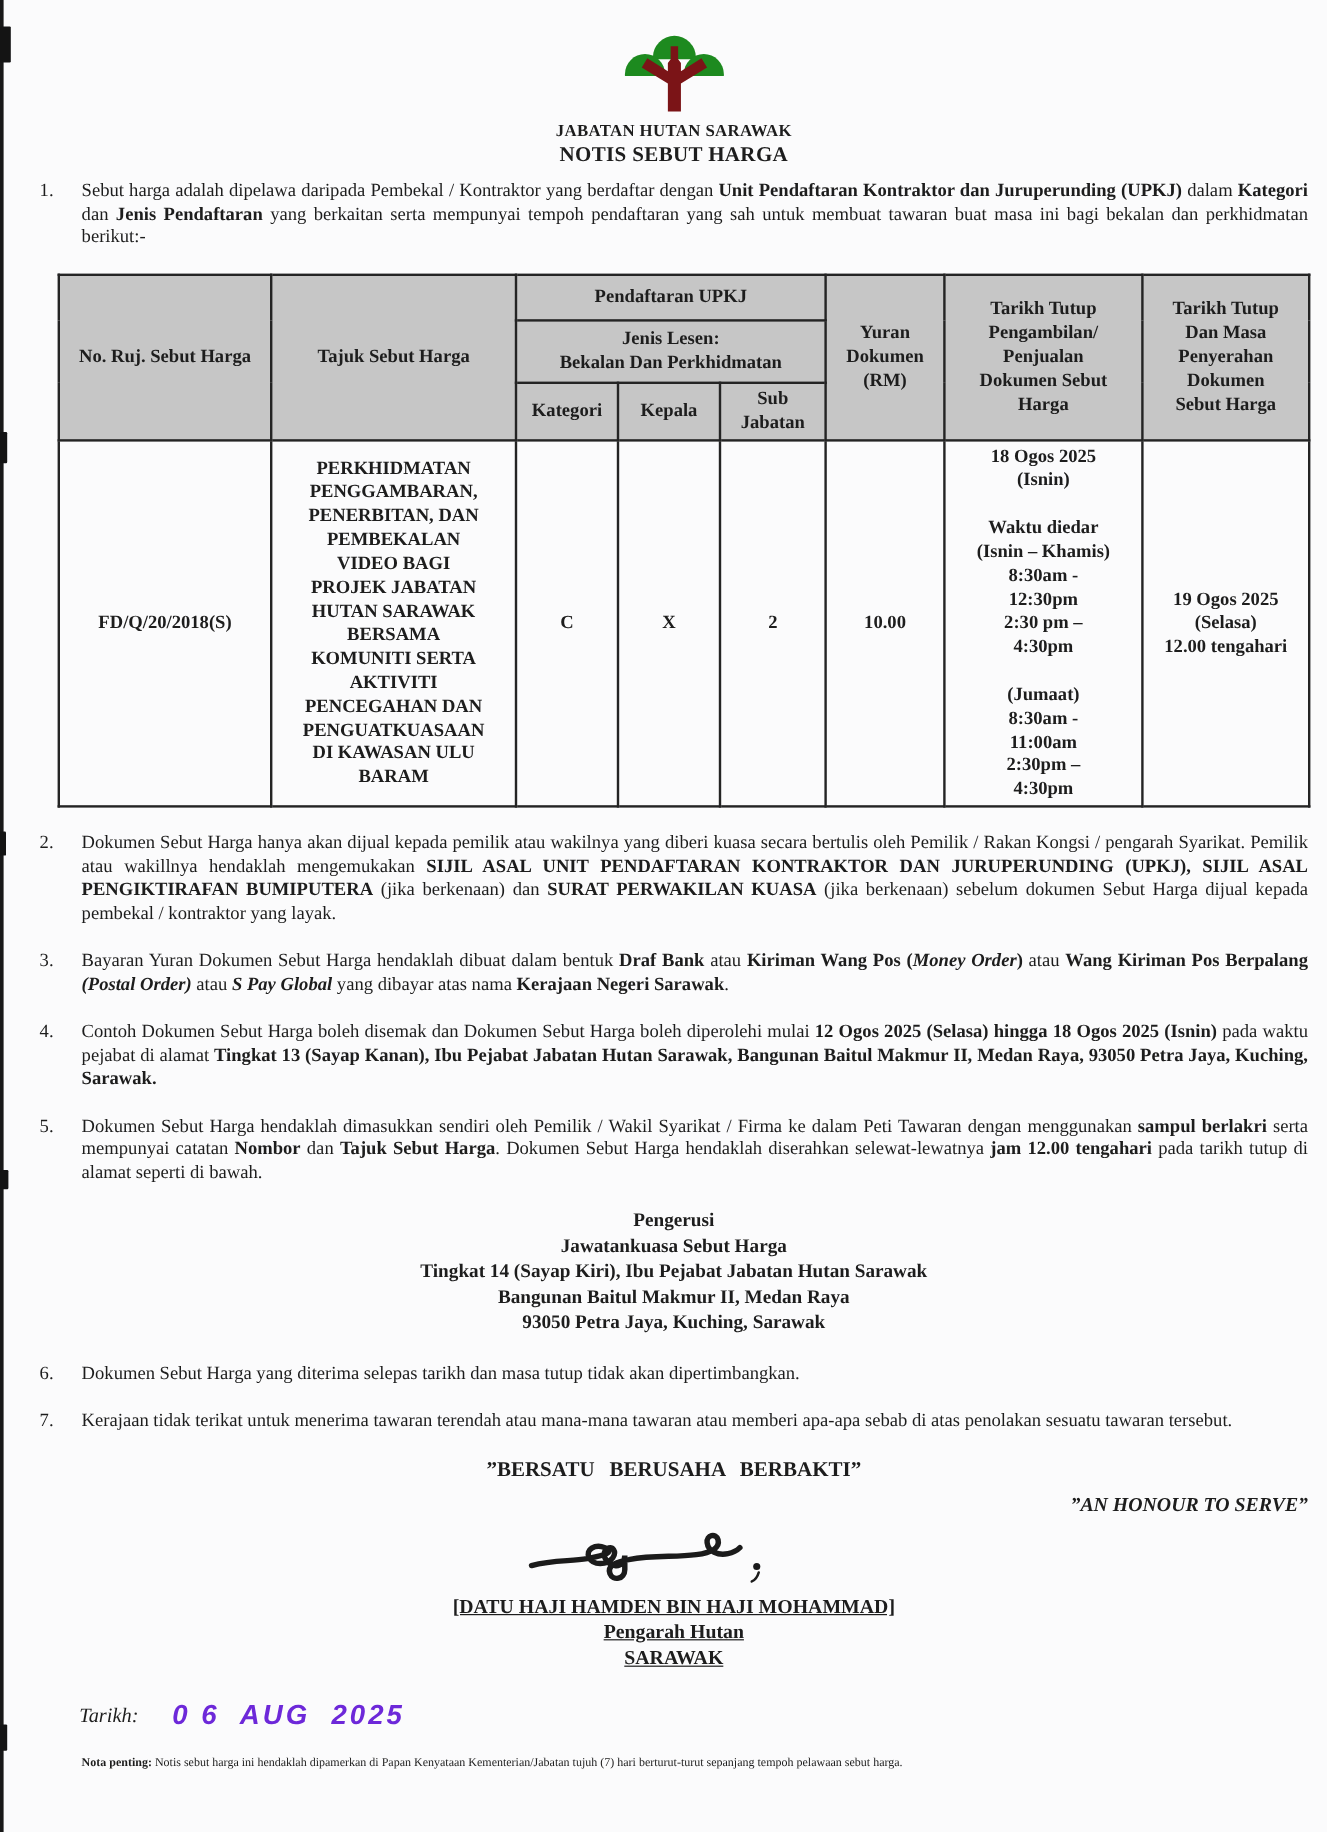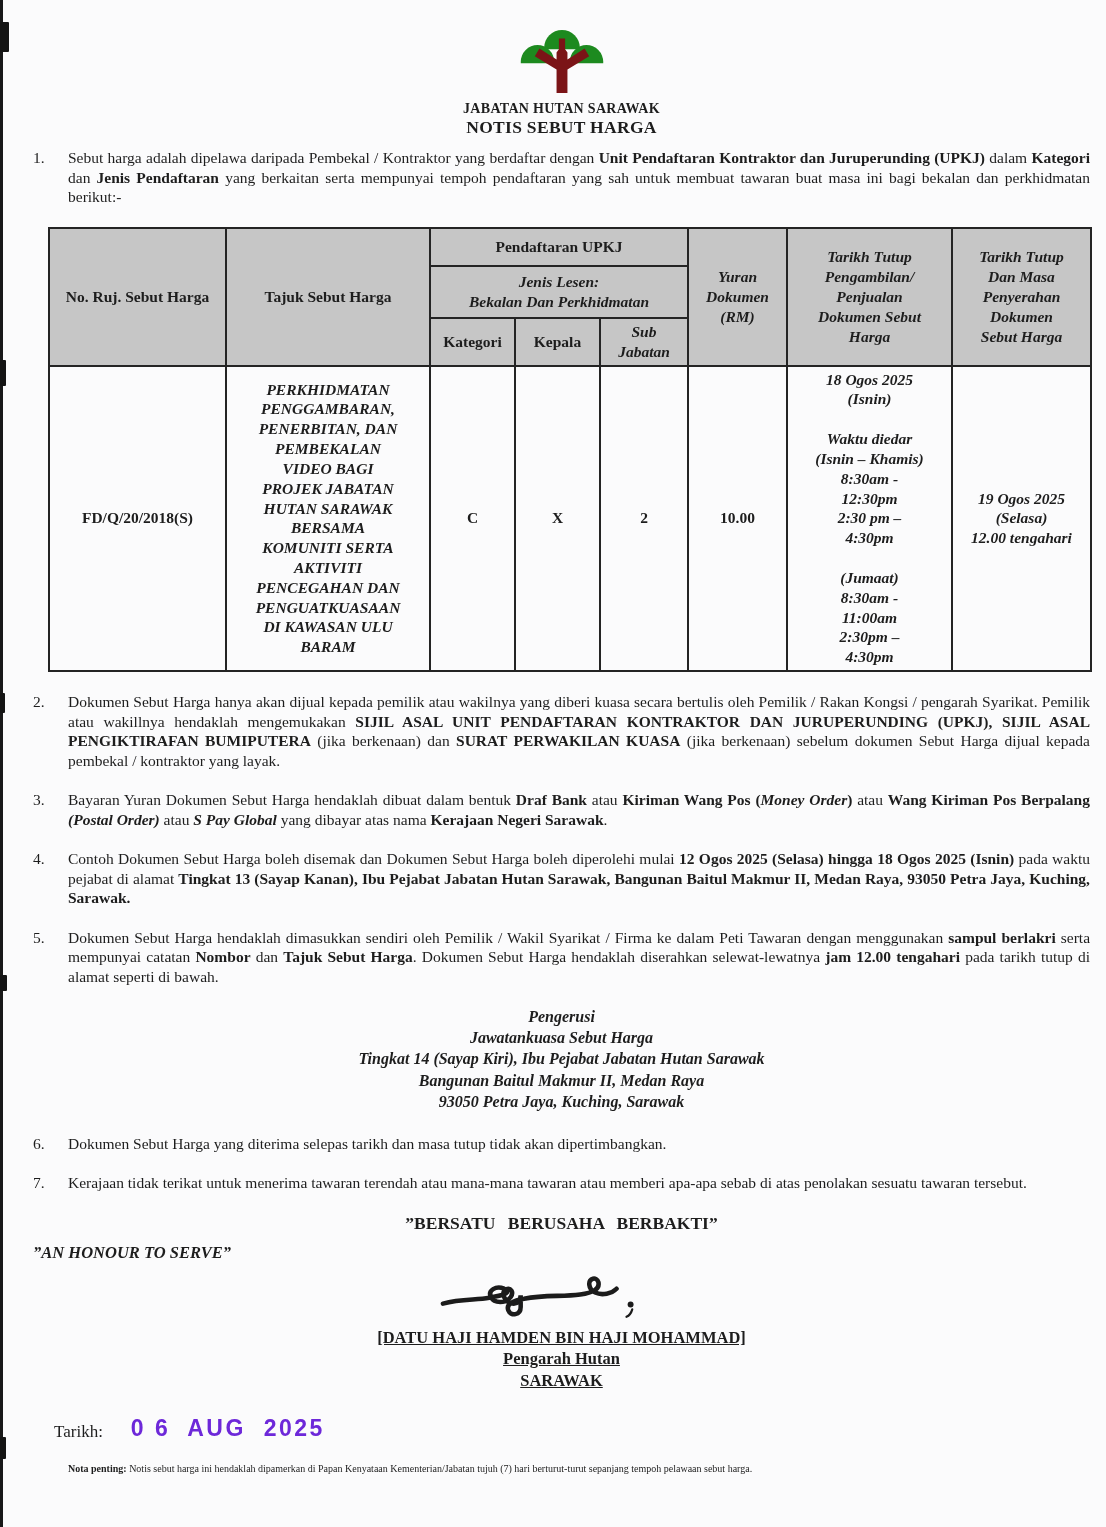--- a/index.html
+++ b/index.html
@@ -37,36 +37,36 @@
     width:1042px;margin:4px 0 20px 15px;
   }
   table.quote th,table.quote td{
     border:2px solid #242424;
     text-align:center;vertical-align:middle;
     padding:3px 4px;
     font-weight:bold;
     font-size:15.5px;line-height:1.28;
   }
   table.quote th{background:#c6c6c6;}
-  .pre{white-space:pre-line;font-style:italic;}
+  .pre{white-space:pre-line;}
   tr.hr1 th{height:30px;}
   tr.hr2 th{height:44px;}
   tr.hr3 th{height:36px;}
   tr.body-row td{height:286px;background:transparent;}
   td.cell-no{font-size:16.5px;}
   td.cell-tajuk{font-size:15.5px;line-height:1.3;}
   td.cell-small{font-size:16px;}
   td.cell-dates{font-size:15.5px;line-height:1.34;}
 
   .address{ text-align:center;font-weight:bold;font-size:16px;line-height:1.32;margin:0 0 22px 0;}
   .motto1{text-align:center;font-weight:bold;font-size:17.5px;word-spacing:8px;margin-top:12px;}
-  .motto2{text-align:left;font-weight:bold;font-style:italic;font-size:16.5px;margin-top:9px;}
+  .motto2{text-align:right;font-weight:bold;font-style:italic;font-size:16.5px;margin-top:9px;}
   .signature{text-align:center;margin-top:4px;line-height:0;}
   .signatory{text-align:center;font-weight:bold;font-size:16.5px;line-height:1.3;text-decoration:underline;}
-  .date-row{display:flex;align-items:flex-end;margin:24px 0 0 21px;}
+  .date-row{display:flex;align-items:center;margin:24px 0 0 33px;font-style:italic;}
   .date-label{font-size:17px;}
   .date-stamp{
     margin-left:28px;
     font-family:"Liberation Sans","DejaVu Sans",sans-serif;
     font-weight:bold;font-size:23px;letter-spacing:2.5px;
     white-space:pre;color:#6d28d9;
   }
   .footnote{margin:20px 0 0 35px;font-size:10px;line-height:1.3;max-width:1022px;}
   .footnote .lead{font-weight:bold;}
 </style>

